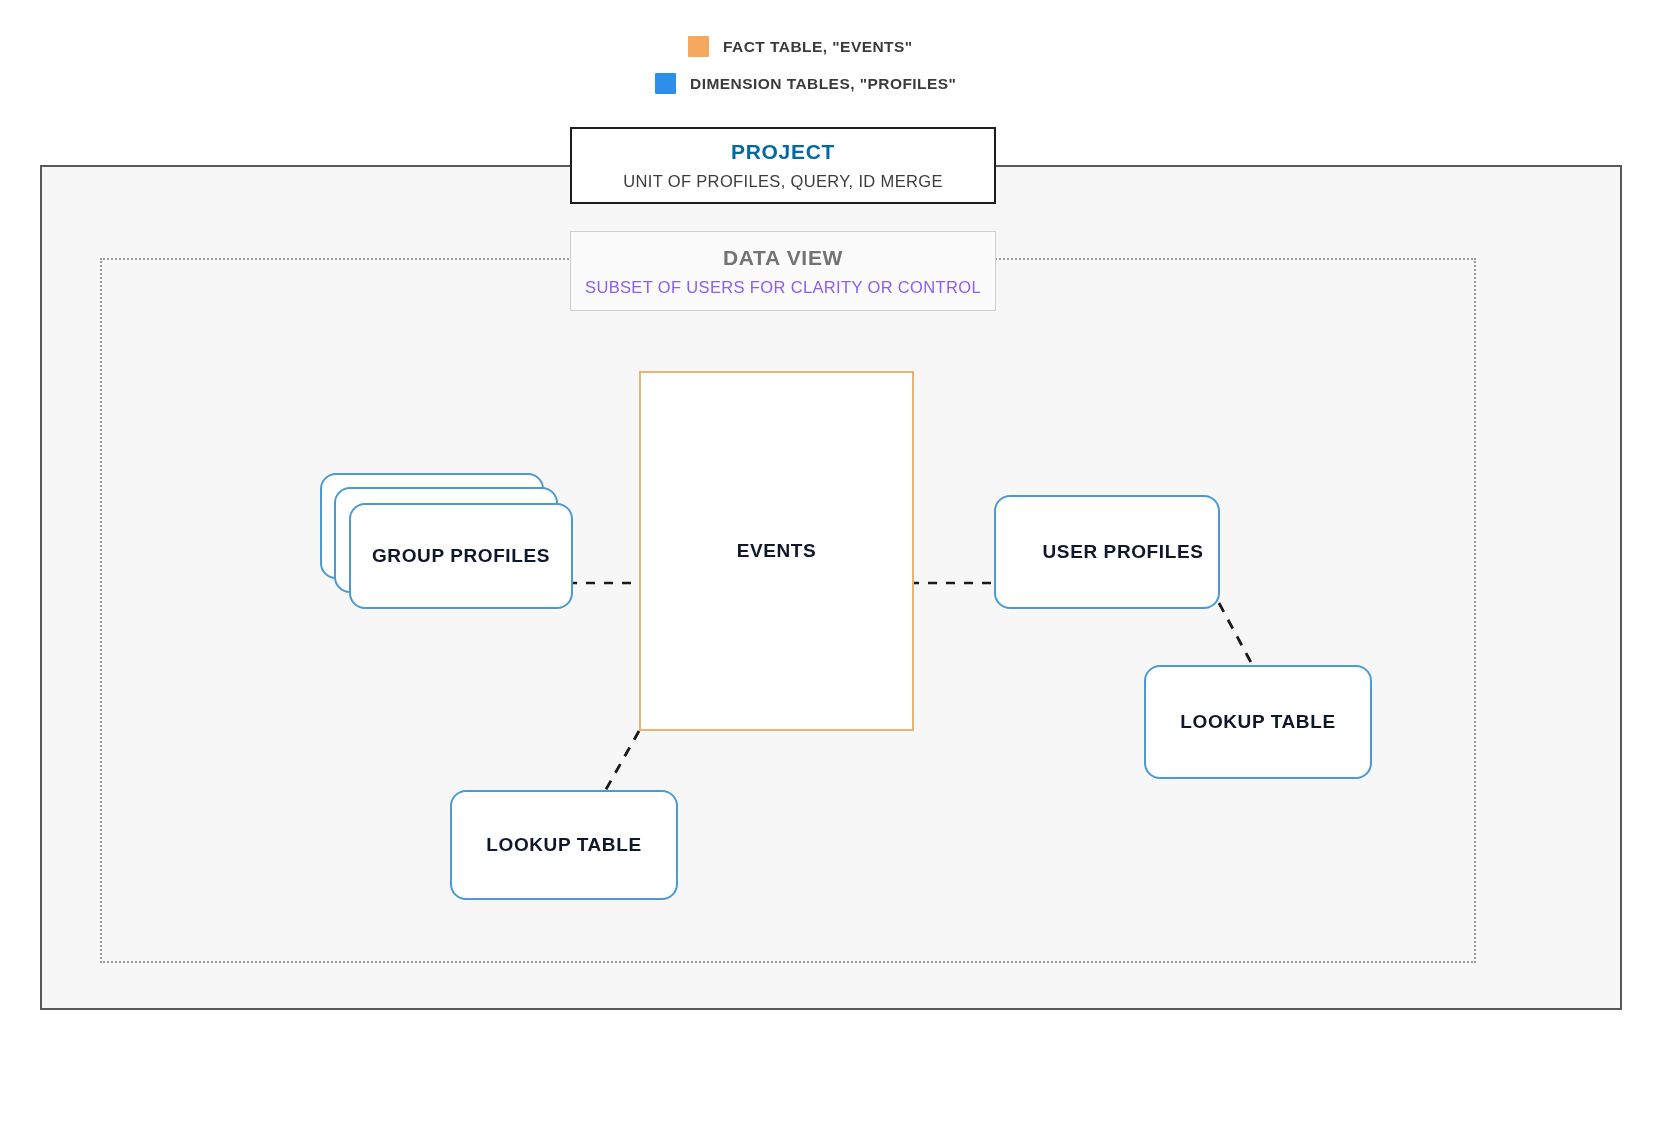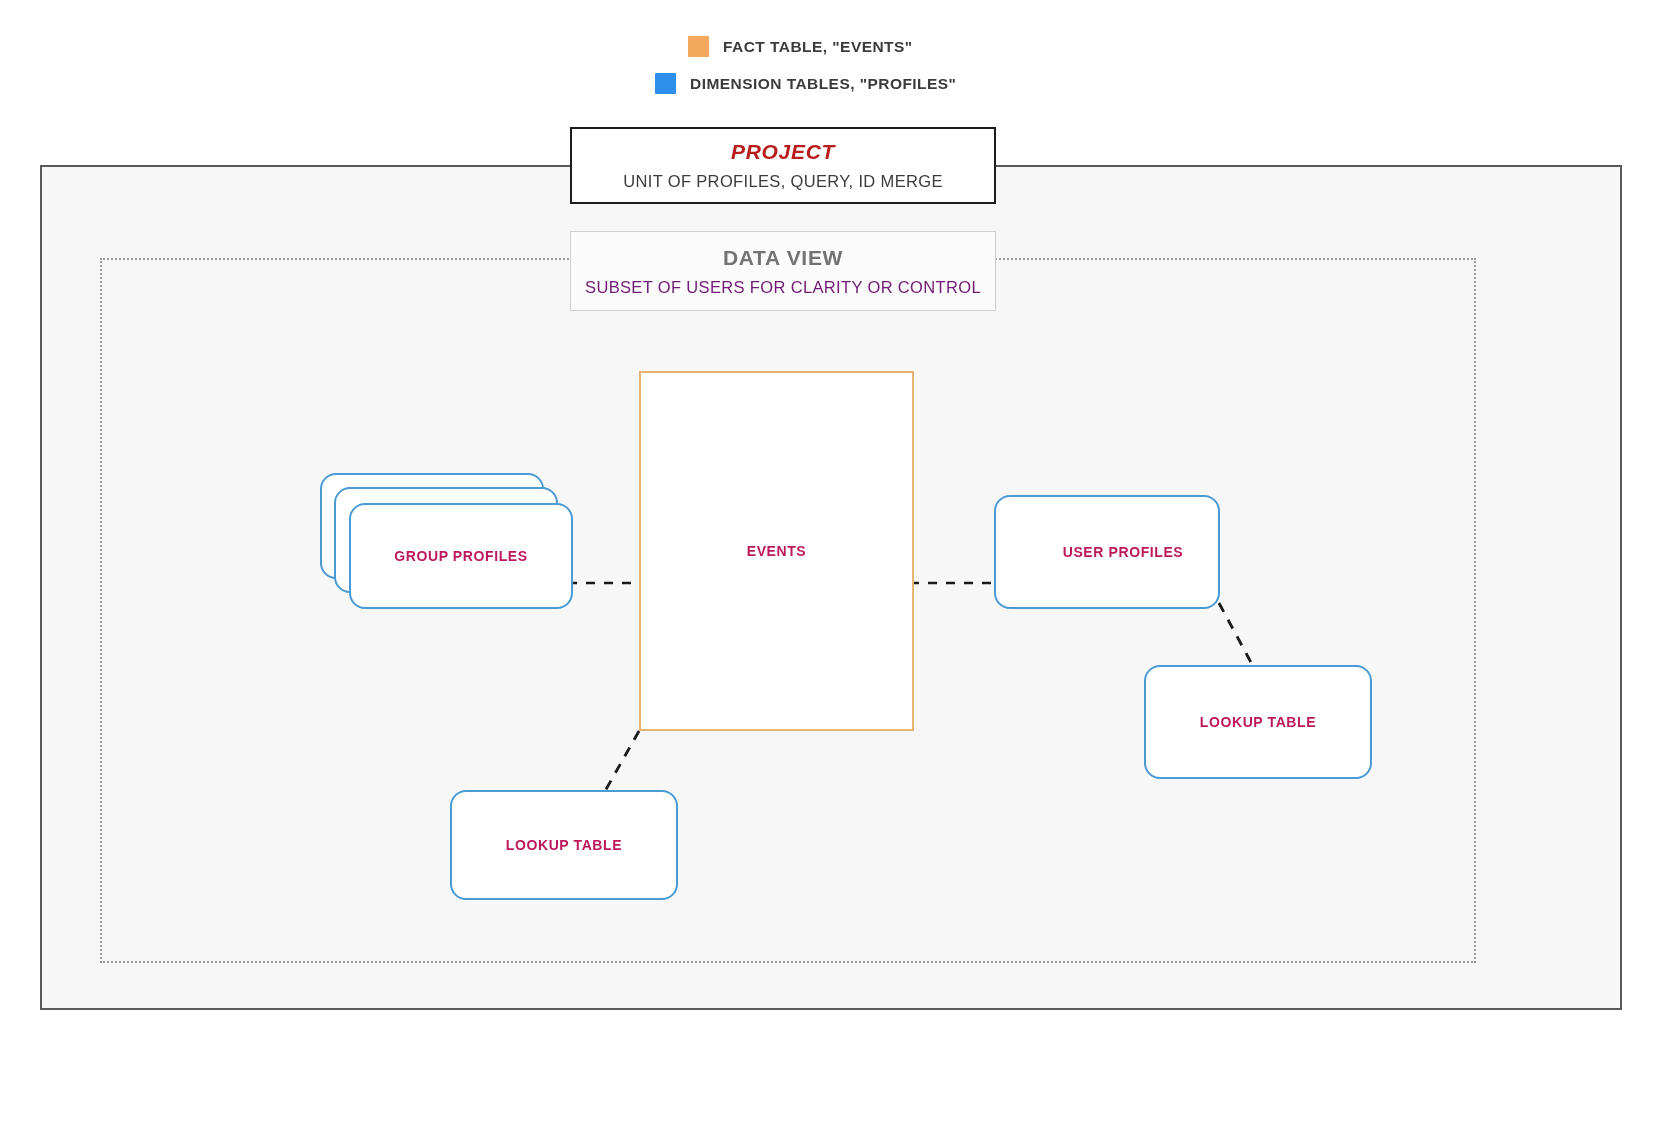--- a/index.html
+++ b/index.html
@@ -98,40 +98,40 @@
     letter-spacing: 0.7px;
     line-height: 1.1;
   }
   .header-sub {
     font-size: 16.5px;
     font-weight: normal;
     letter-spacing: 0.35px;
     line-height: 1.1;
     margin-top: 9px;
   }
-  #project-header .header-title { color: #b91c1c; font-style: italic; }
+  #project-header .header-title { color: #0369a1; }
   #project-header .header-sub   { color: #3c3c3c; }
   #dataview-header .header-title { color: #737373; }
-  #dataview-header .header-sub   { color: #701a75; }
+  #dataview-header .header-sub   { color: #8b5cf6; }
 
   
   .node {
     position: absolute;
     box-sizing: border-box;
     background: #ffffff;
     display: flex;
     align-items: center;
     justify-content: center;
     text-align: left;
   }
   .node-label {
-    font-size: 14px;
+    font-size: 19px;
     font-weight: bold;
     letter-spacing: 0.6px;
-    color: #be185d;
+    color: #0f172a;
   }
   .profile-node {
     border: 2.2px solid #4a9ad4;
     border-radius: 16px;
   }
 
   
   #node-events {
     left: 639px;
     top: 371px;

